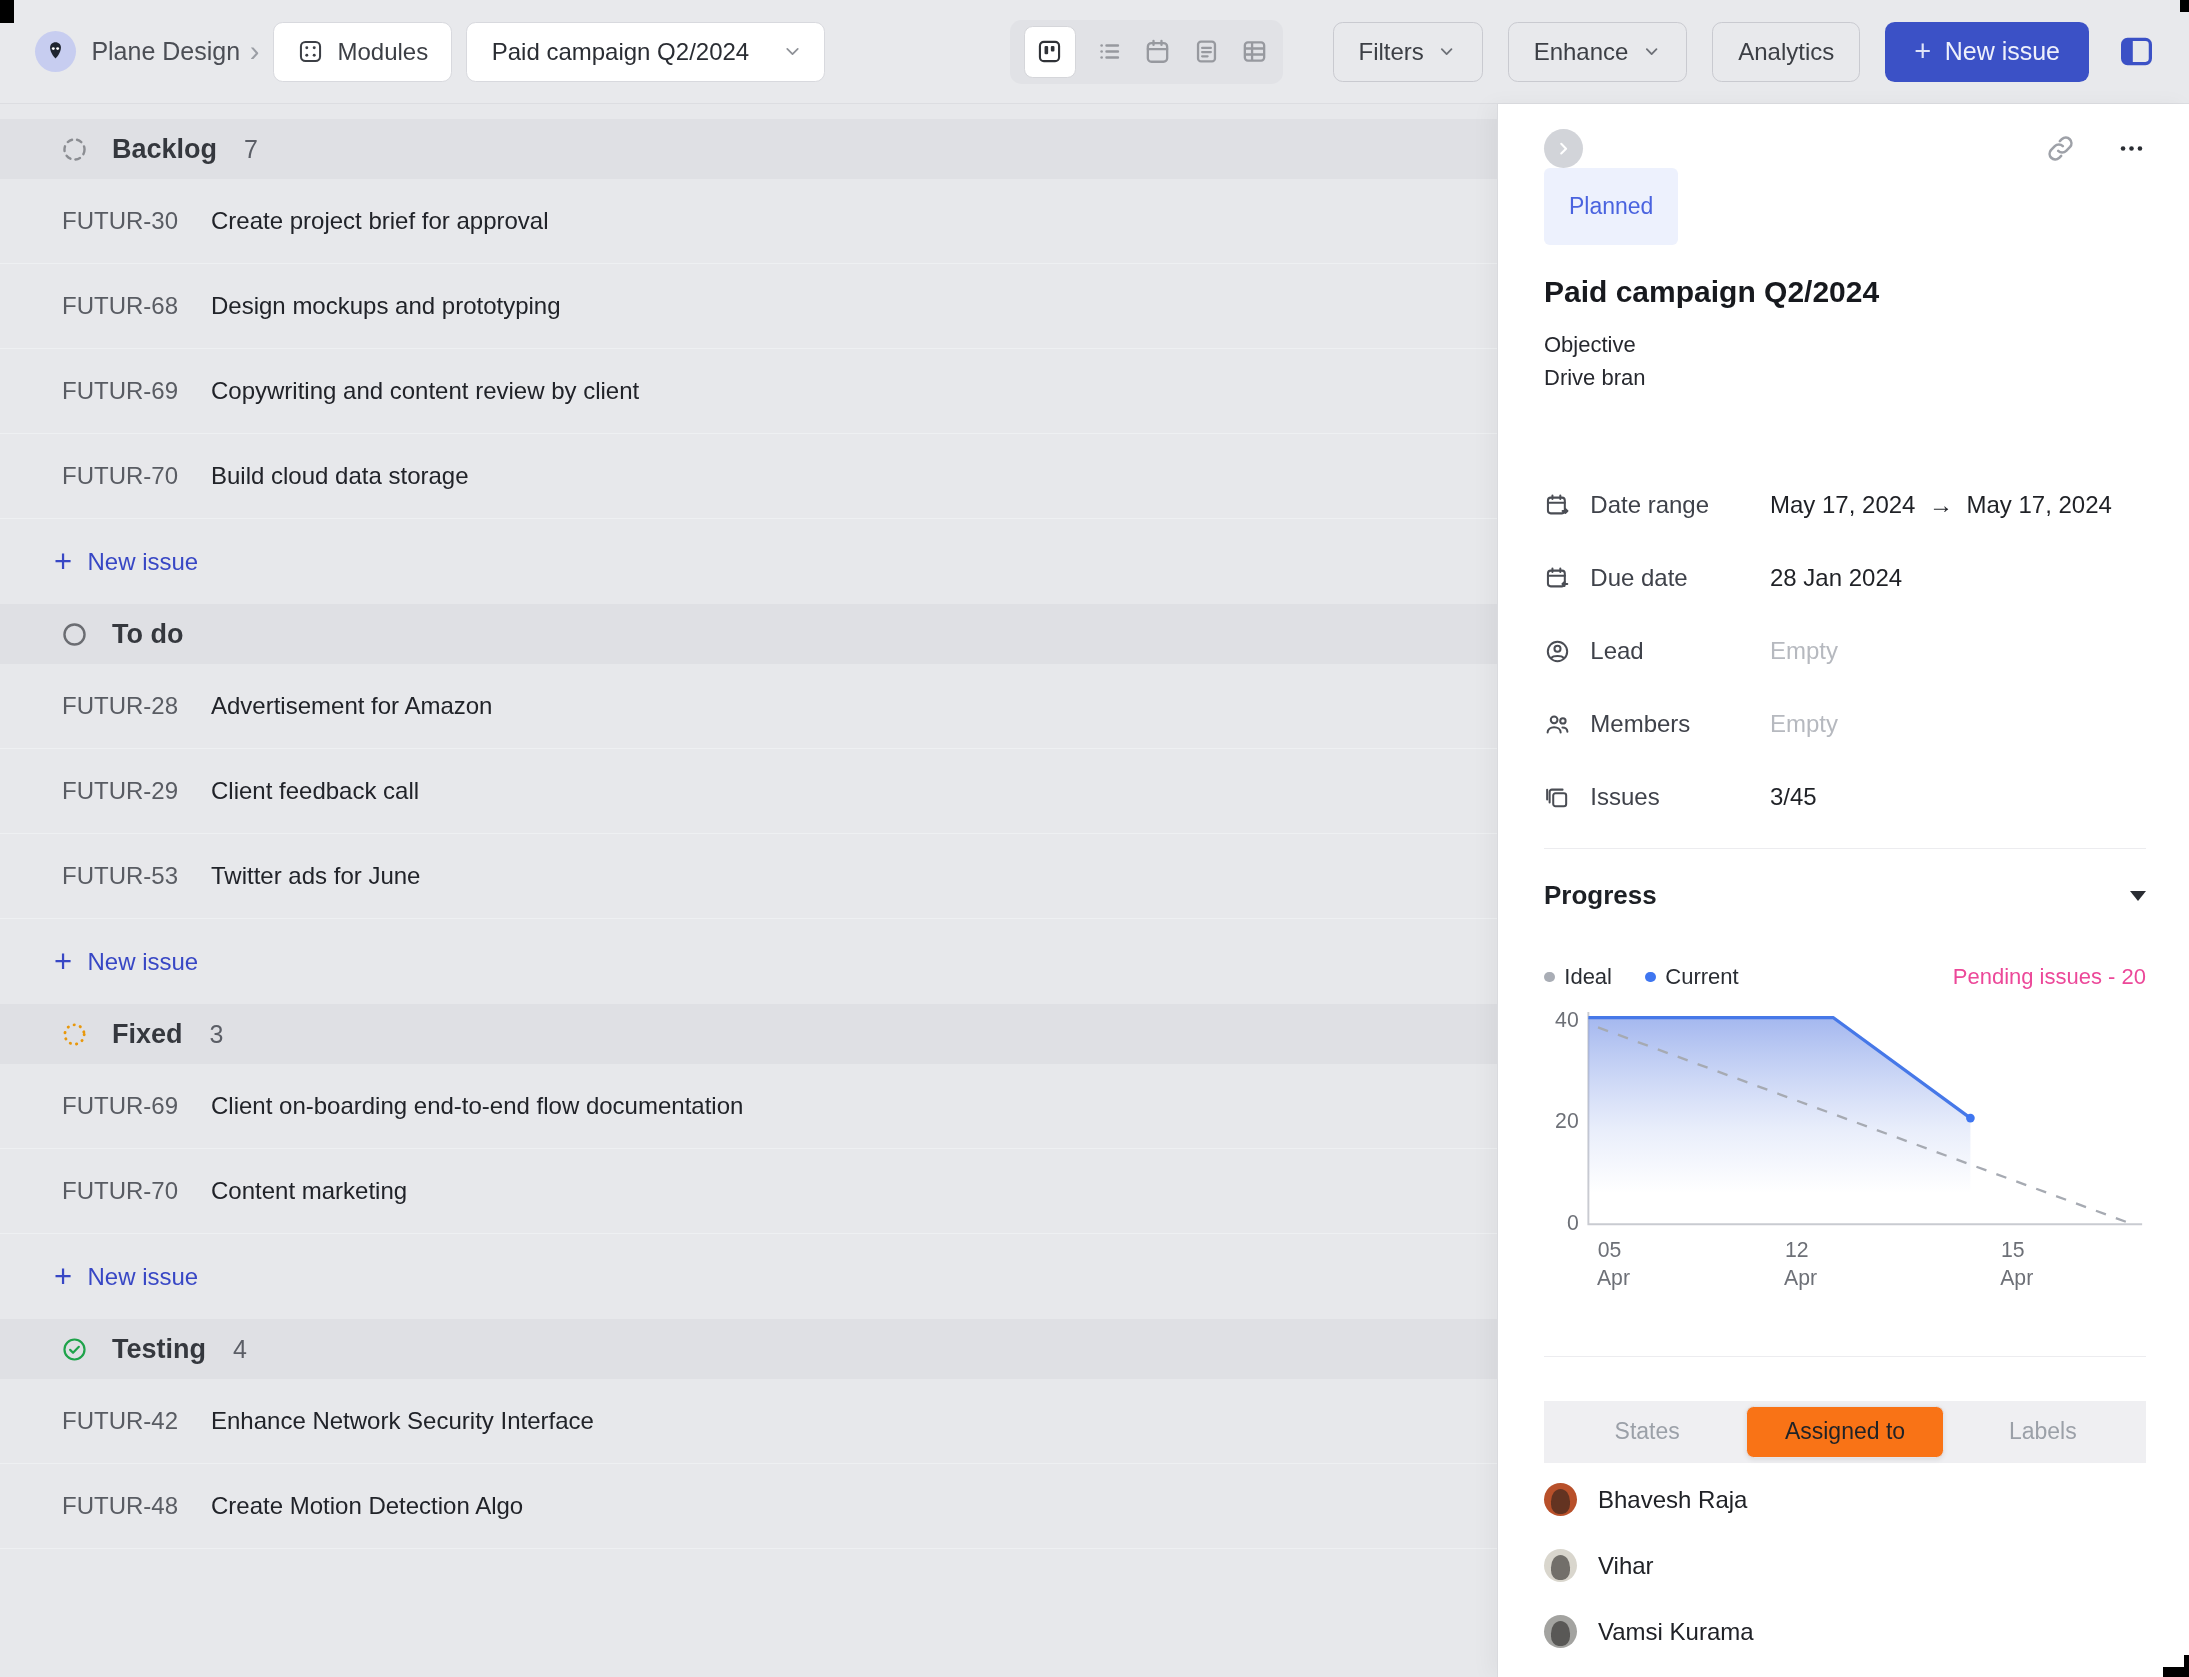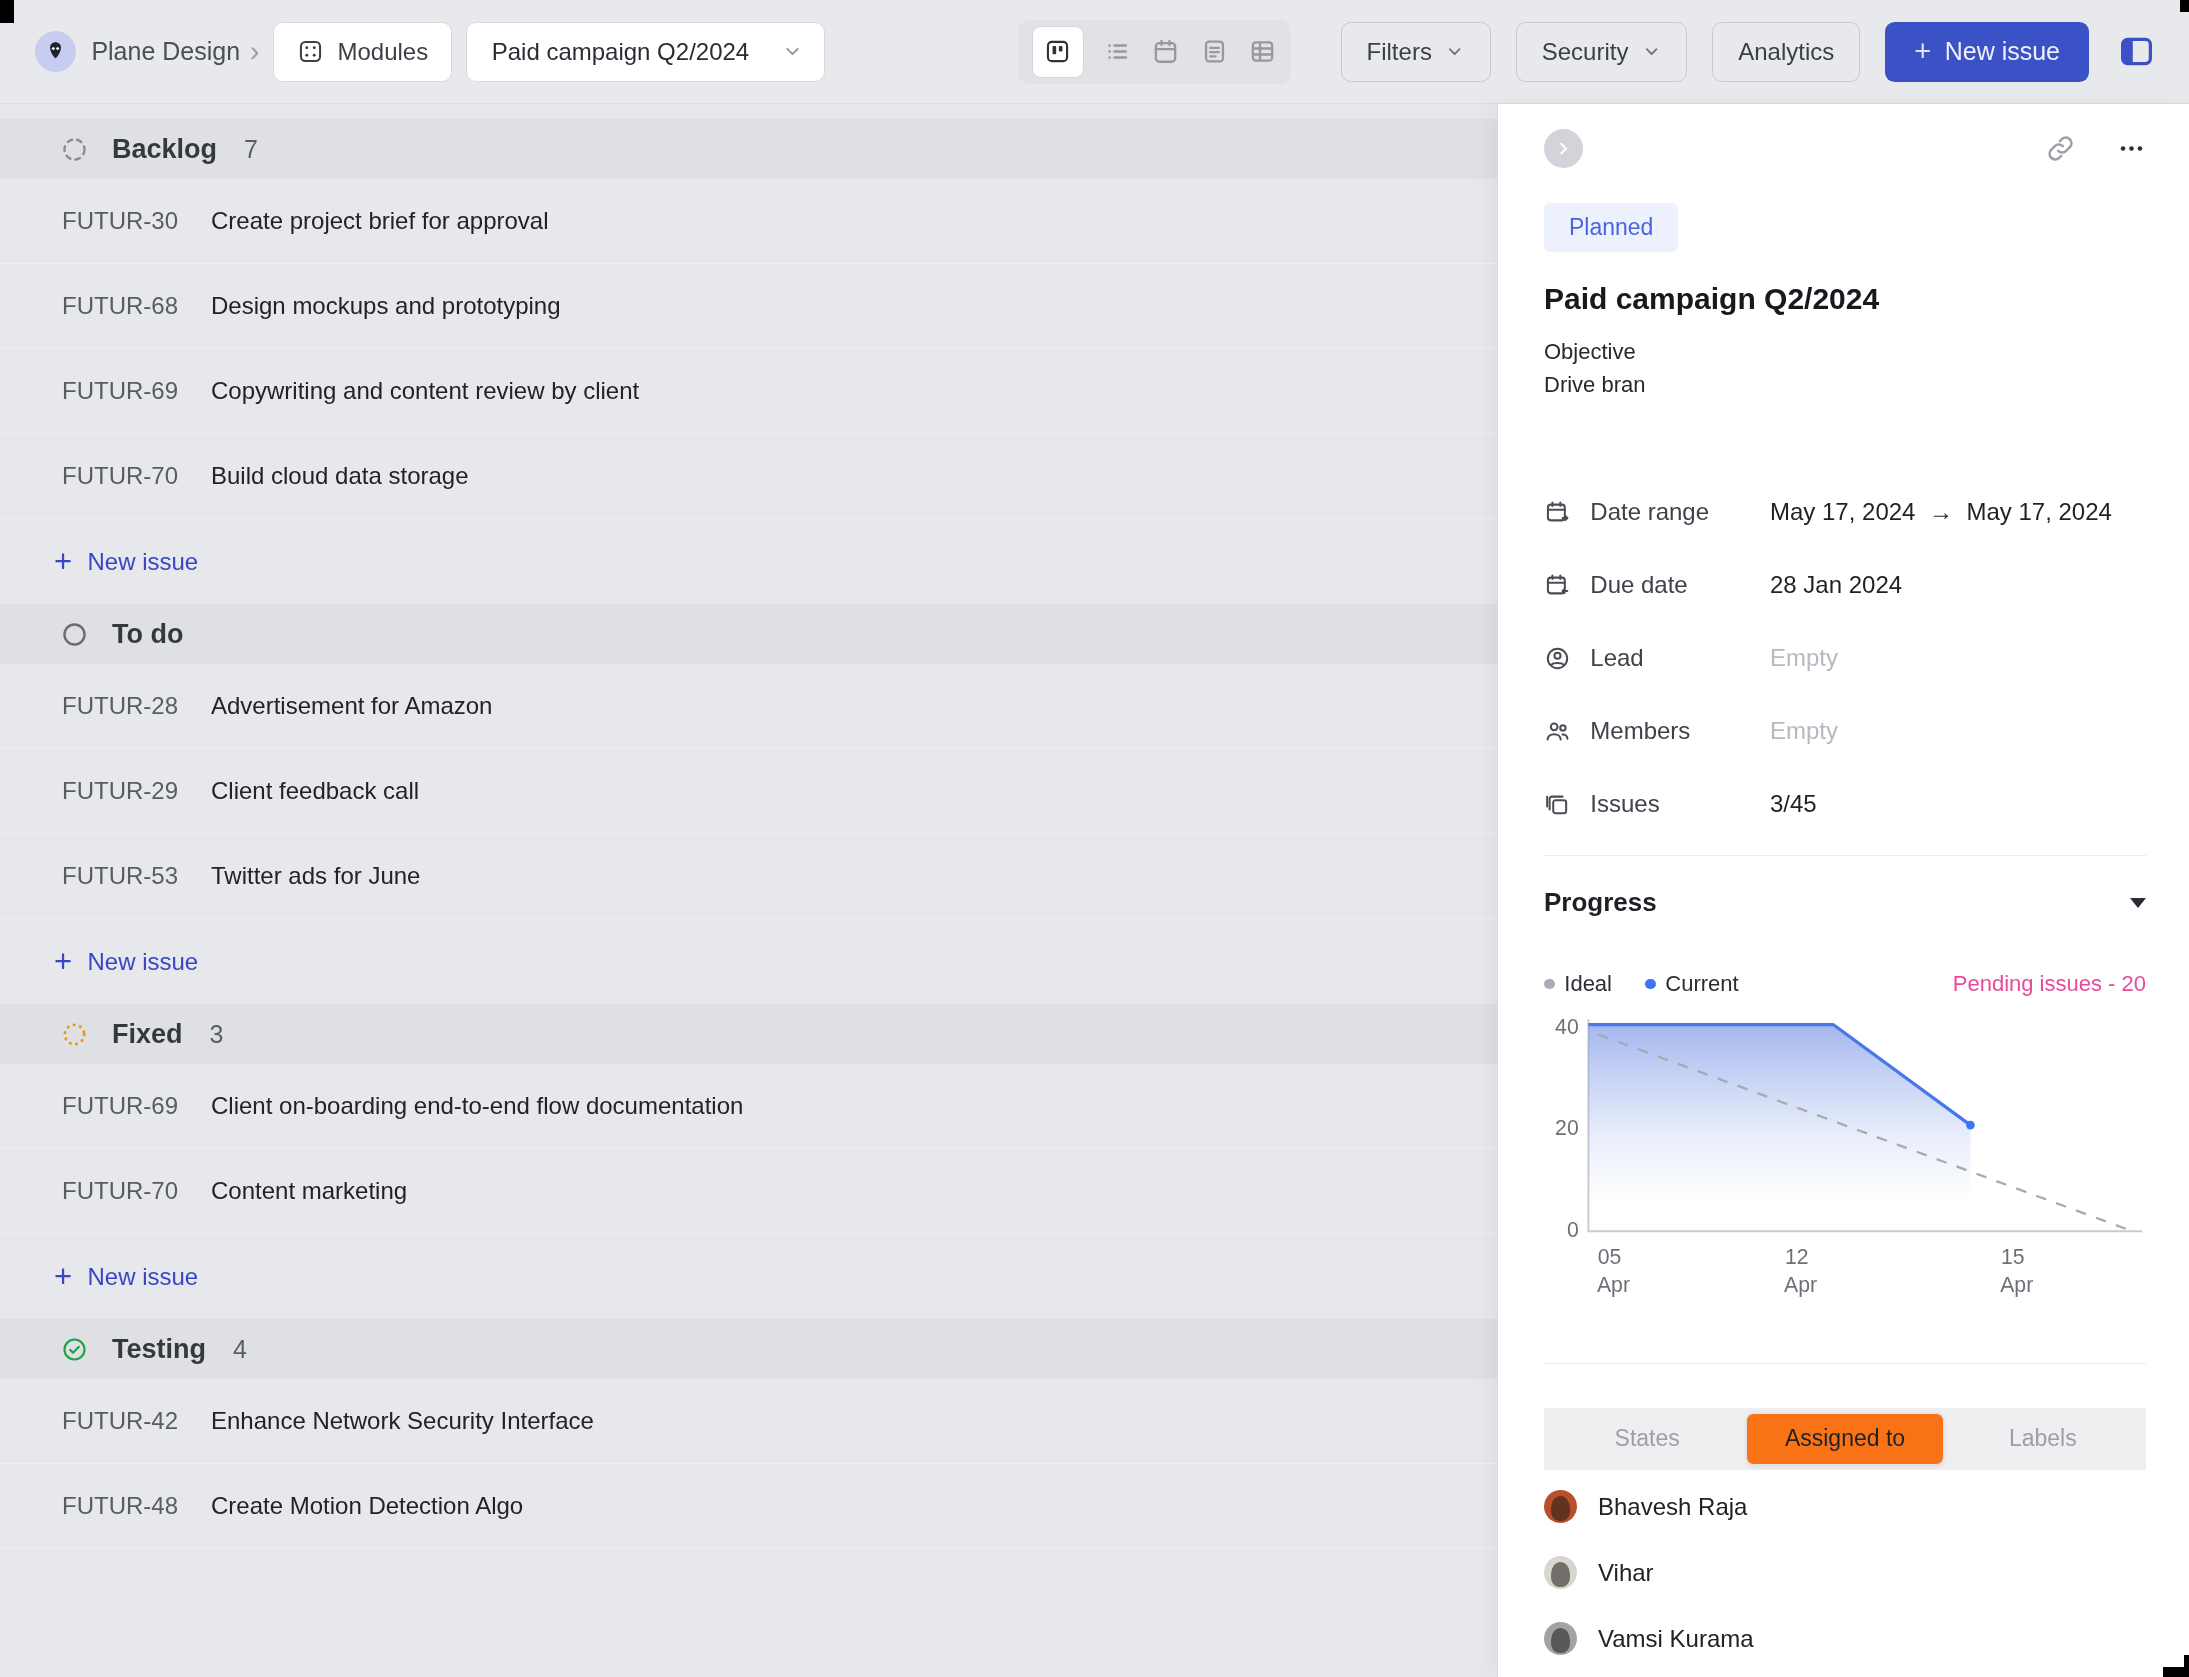--- a/index.html
+++ b/index.html
@@ -79,21 +79,21 @@
     padding:0 44px 0 46px; z-index:10; overflow:hidden;
   }
   .panel-top { margin-top:25px; height:39px; display:flex; align-items:center; justify-content:space-between; }
   .collapse-btn {
     width:39px; height:39px; border-radius:50%; background:#d2d4d9;
     display:flex; align-items:center; justify-content:center; color:#ffffff;
   }
   .top-actions { display:flex; align-items:center; gap:41px; color:#9ea1a8; }
   .dots { color:#2a2d33; }
   .badge {
-    margin-top:35px; display:inline-block; padding:11px 25px; border-radius:5.8px;
+    display:inline-block; padding:25px 25px; border-radius:5.8px;
     background:#edf1fd; color:#4a63df; font-size:23px;
   }
   .m-title { margin-top:27px; font-size:30px; line-height:39px; font-weight:700; color:#17191e; }
   .m-desc { margin-top:17.4px; font-size:22px; line-height:33px; color:#26282e; }
   .props { margin-top:85px; display:flex; flex-direction:column; gap:21px;justify-content:flex-end; }
   .prop { display:flex; align-items:center; height:52px; }
   .prop-label { display:flex; align-items:center; gap:19.3px; width:226px; flex:0 0 auto; color:#3f424a; font-size:24px; }
   .prop-label .ic { color:#4a4d54; }
   .prop-value { font-size:24px; color:#1f2126; display:flex; align-items:center; gap:13.5px; }
   .prop-value.empty { color:#b6b9bf; }
@@ -211,21 +211,21 @@
 
   <div class="btn btn-outline hgap">
     <span>Filters</span>
     <span class="chev-down">
       <svg width="19.3" height="19.3" viewBox="0 0 24 24" fill="none" stroke="#6d7077" stroke-width="2.2" stroke-linecap="round" stroke-linejoin="round">
           <path d="M6 9l6 6 6-6"></path>
         </svg>
     </span>
   </div>
   <div class="btn btn-outline hgap">
-    <span>Security</span>
+    <span>Enhance</span>
     <span class="chev-down">
       <svg width="19.3" height="19.3" viewBox="0 0 24 24" fill="none" stroke="#6d7077" stroke-width="2.2" stroke-linecap="round" stroke-linejoin="round">
           <path d="M6 9l6 6 6-6"></path>
         </svg>
     </span>
   </div>
   <div class="btn btn-outline hgap">
     <span>Analytics</span>
   </div>
   <div class="btn btn-primary">

